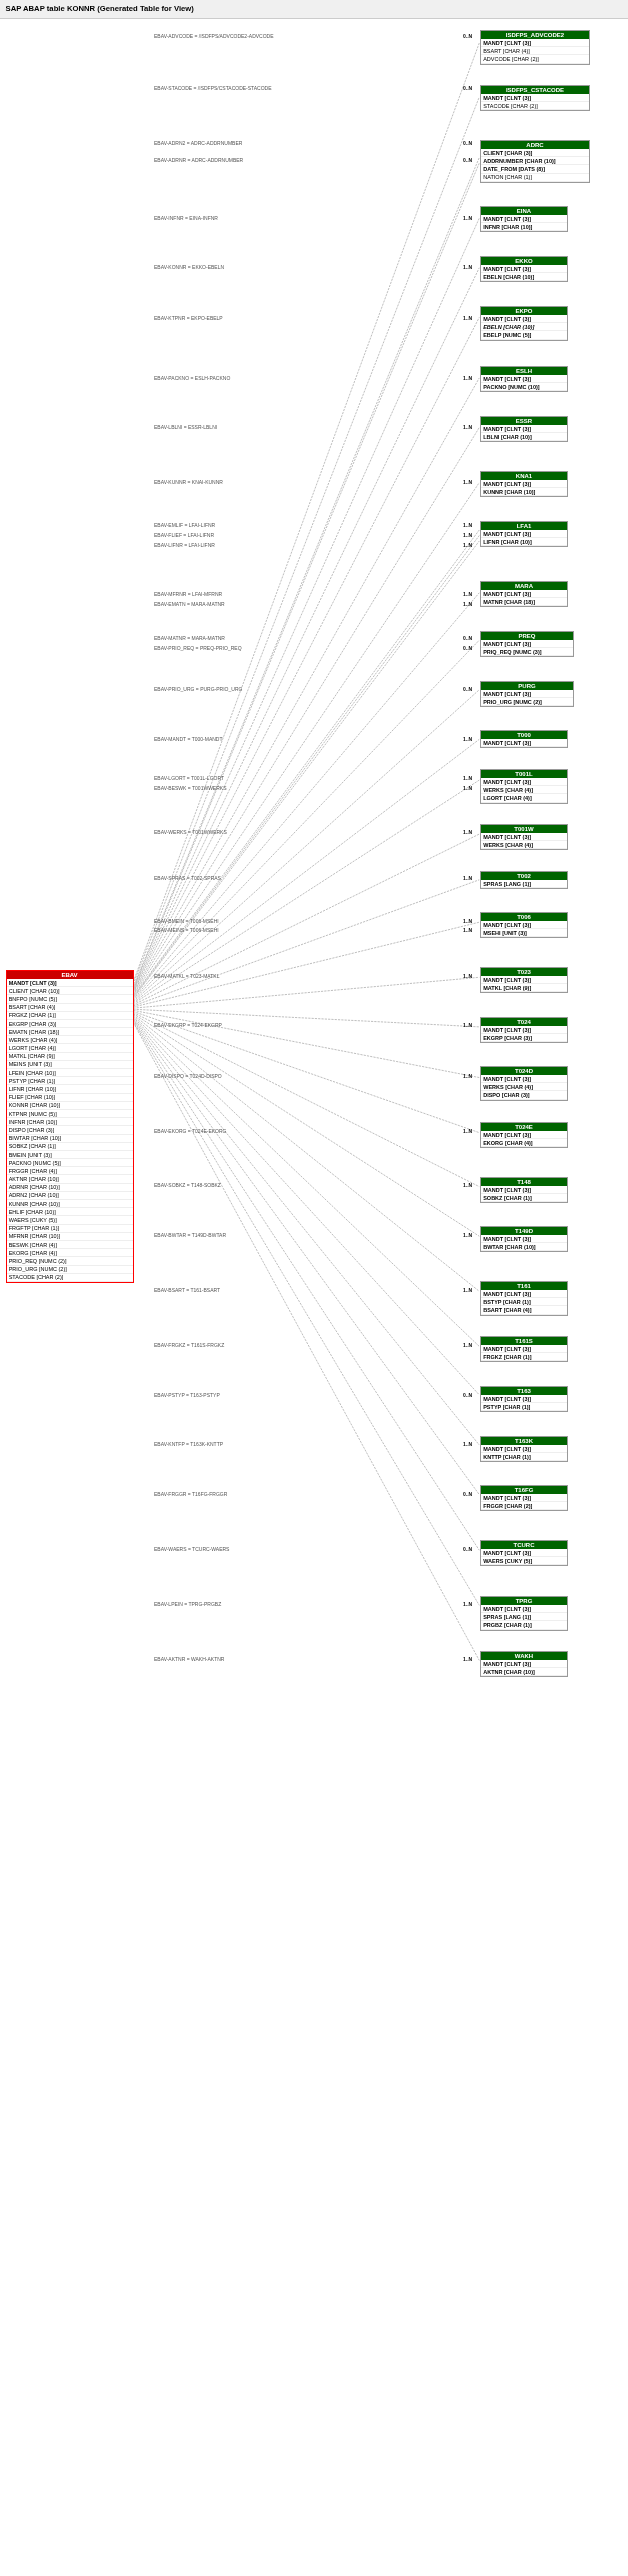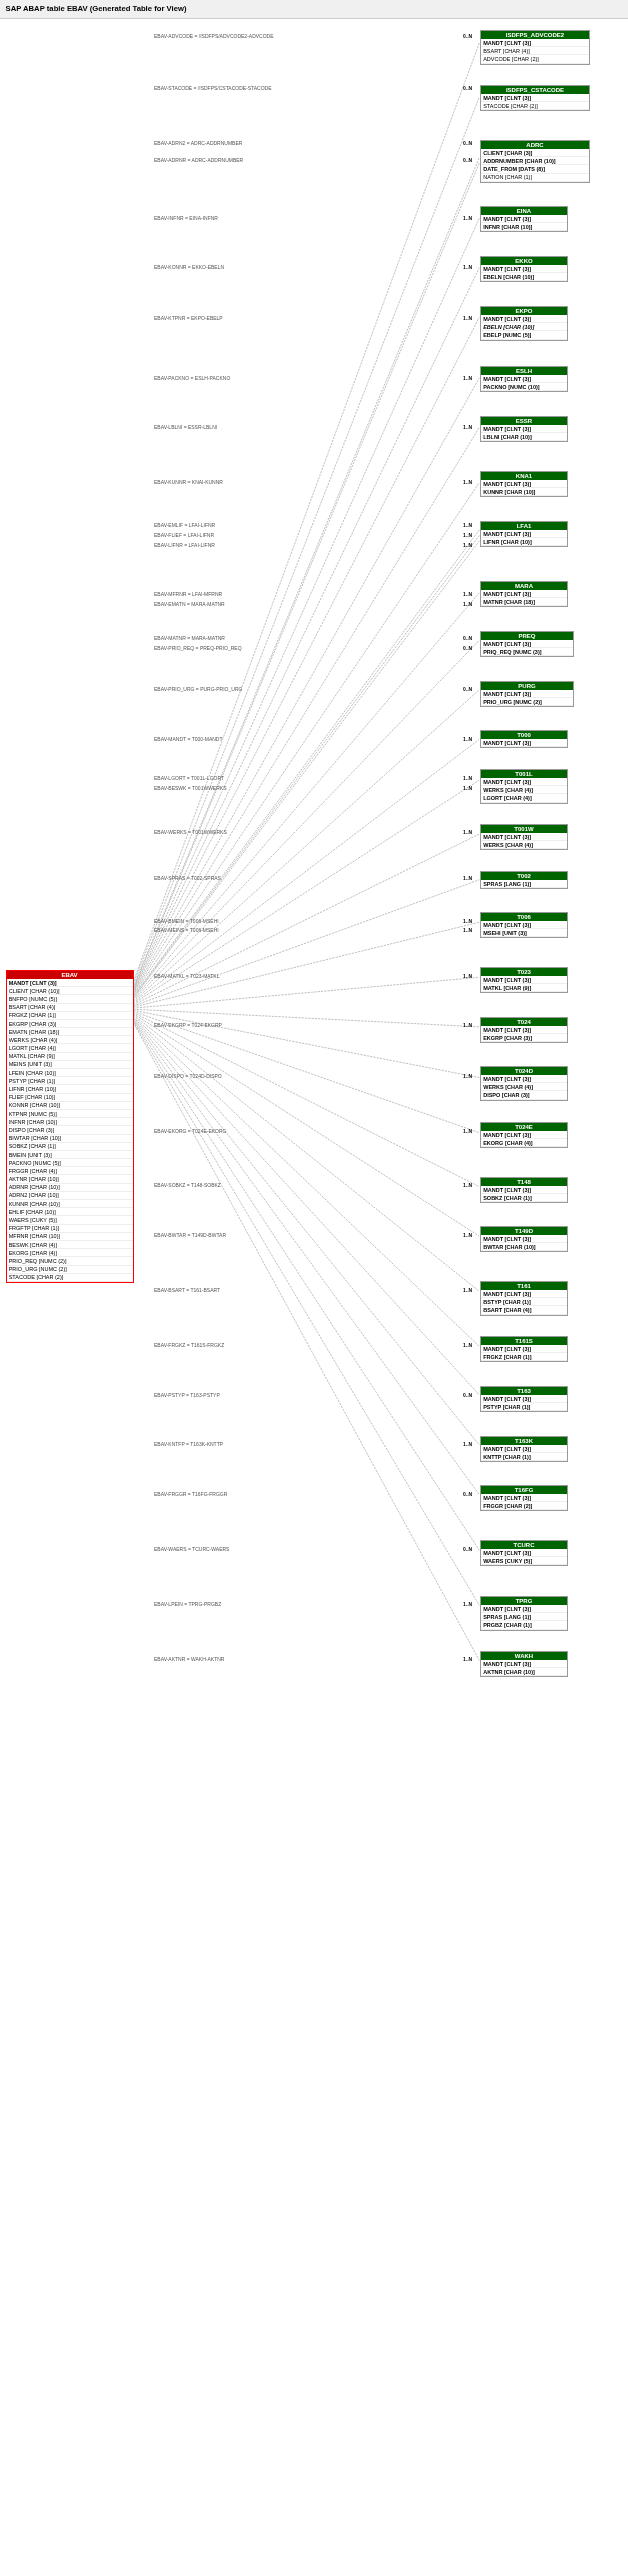--- a/index.html
+++ b/index.html
@@ -92,21 +92,21 @@
     .cardinality-label {
       position: absolute;
       font-size: 5px;
       color: #000;
       font-weight: bold;
     }
   </style>
 </head>
 <body>
 
-<div class="page-title">SAP ABAP table EBAV (Generated Table for View)</div>
+<div class="page-title">SAP ABAP table KONNR (Generated Table for View)</div>
 
 <div class="diagram-container">
 
   <svg class="svg-overlay" height="2576" viewBox="0 0 1140 4673" width="628">
 
     <line x1="242" y1="1746" x2="870" y2="42" stroke="#888" stroke-width="1" stroke-dasharray="4,2"></line>
 
     <line x1="242" y1="1750" x2="870" y2="140" stroke="#888" stroke-width="1" stroke-dasharray="4,2"></line>
 
     <line x1="242" y1="1755" x2="870" y2="250" stroke="#888" stroke-width="1" stroke-dasharray="4,2"></line>

